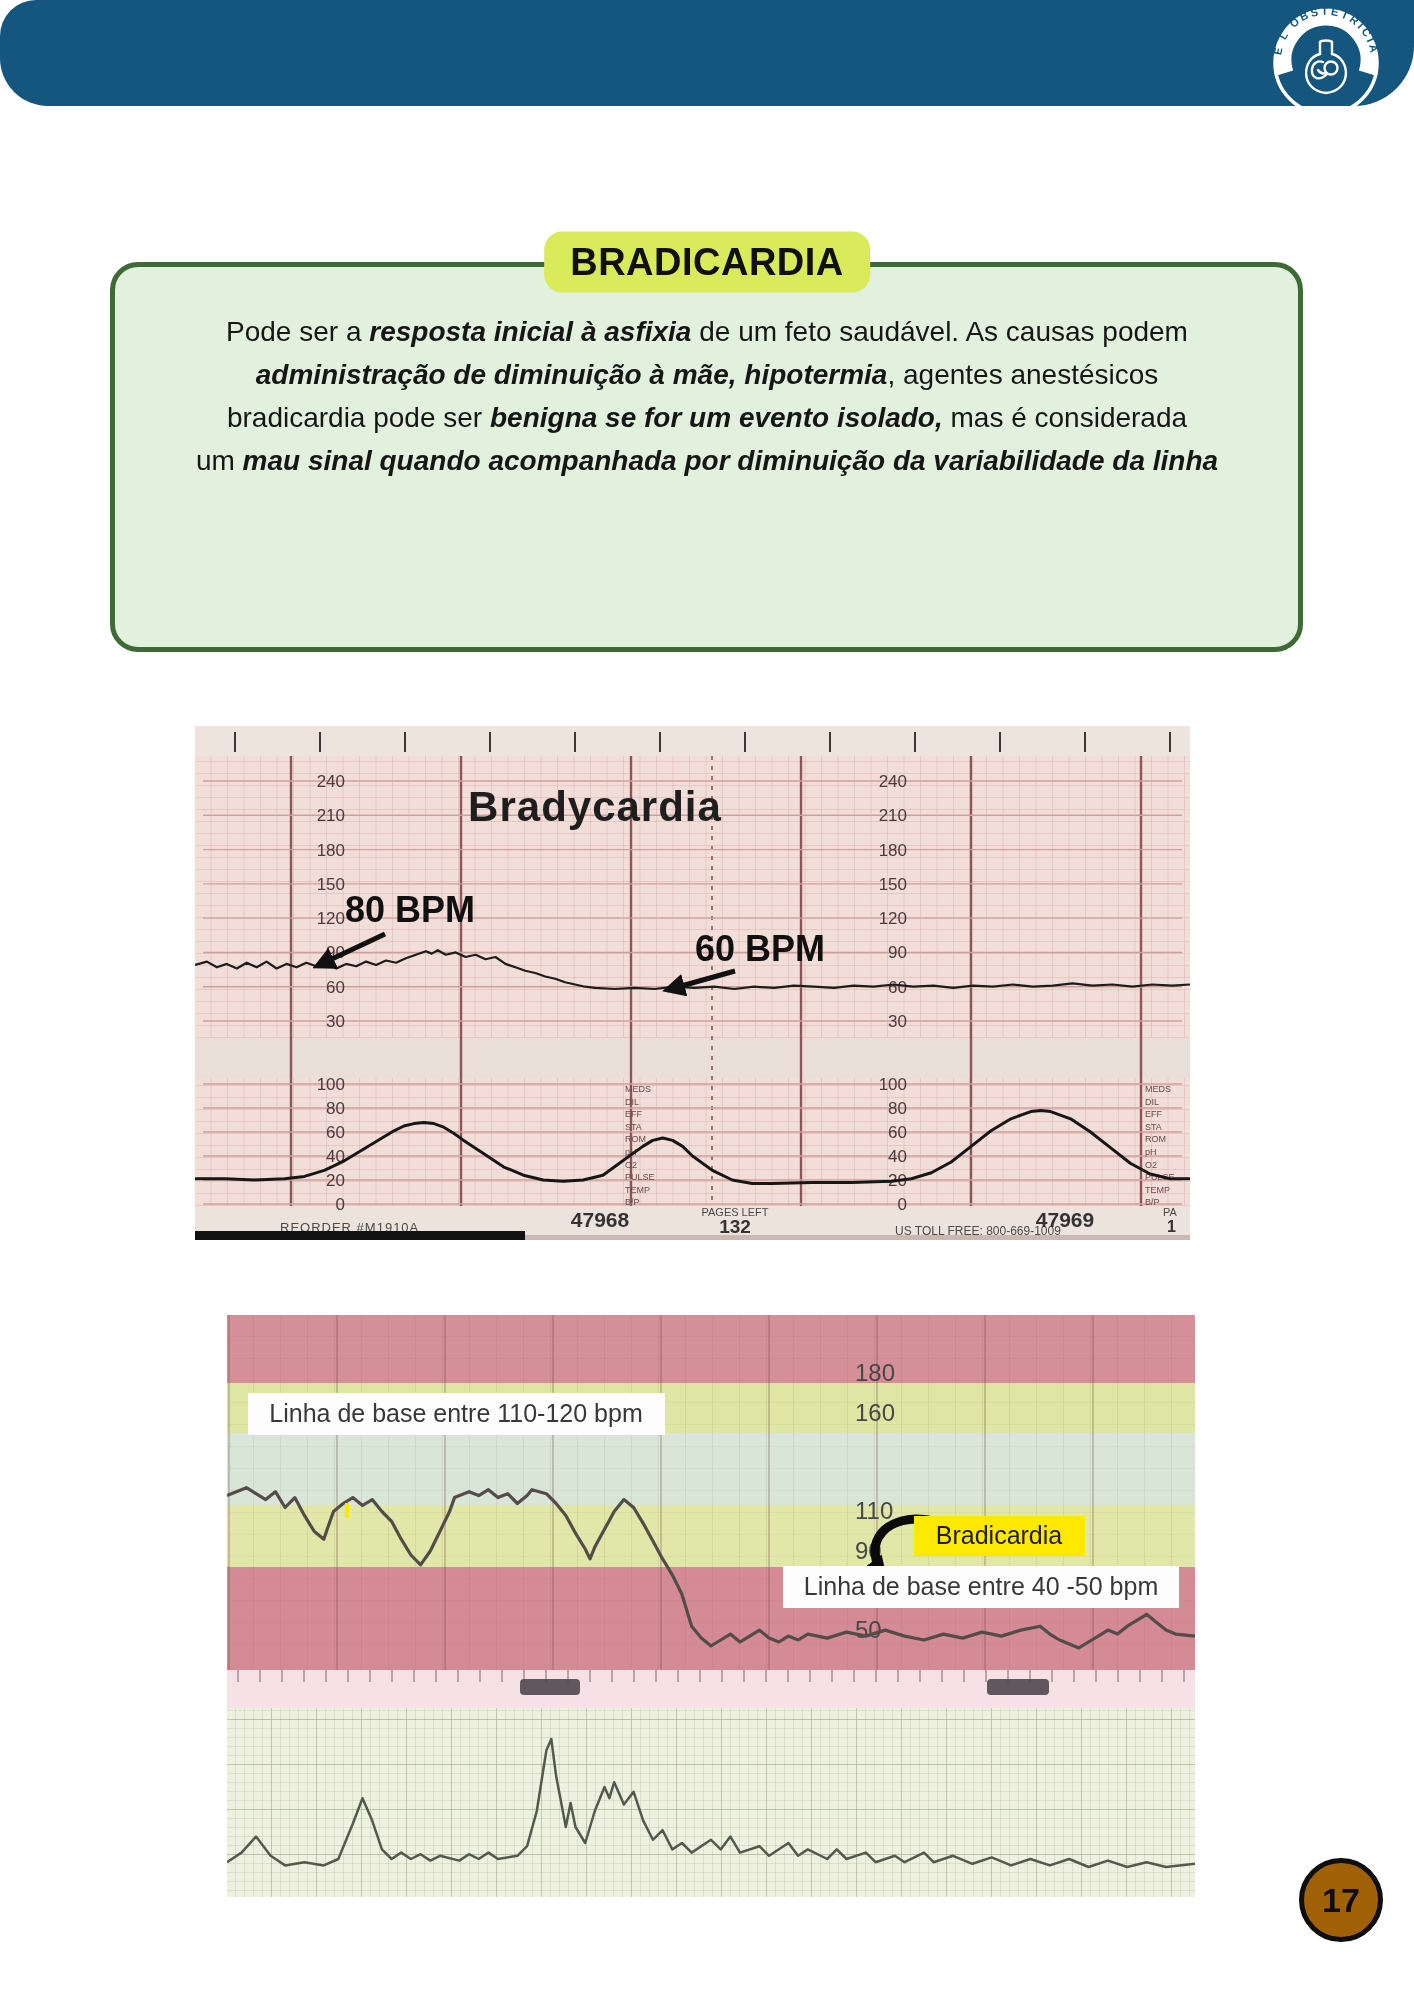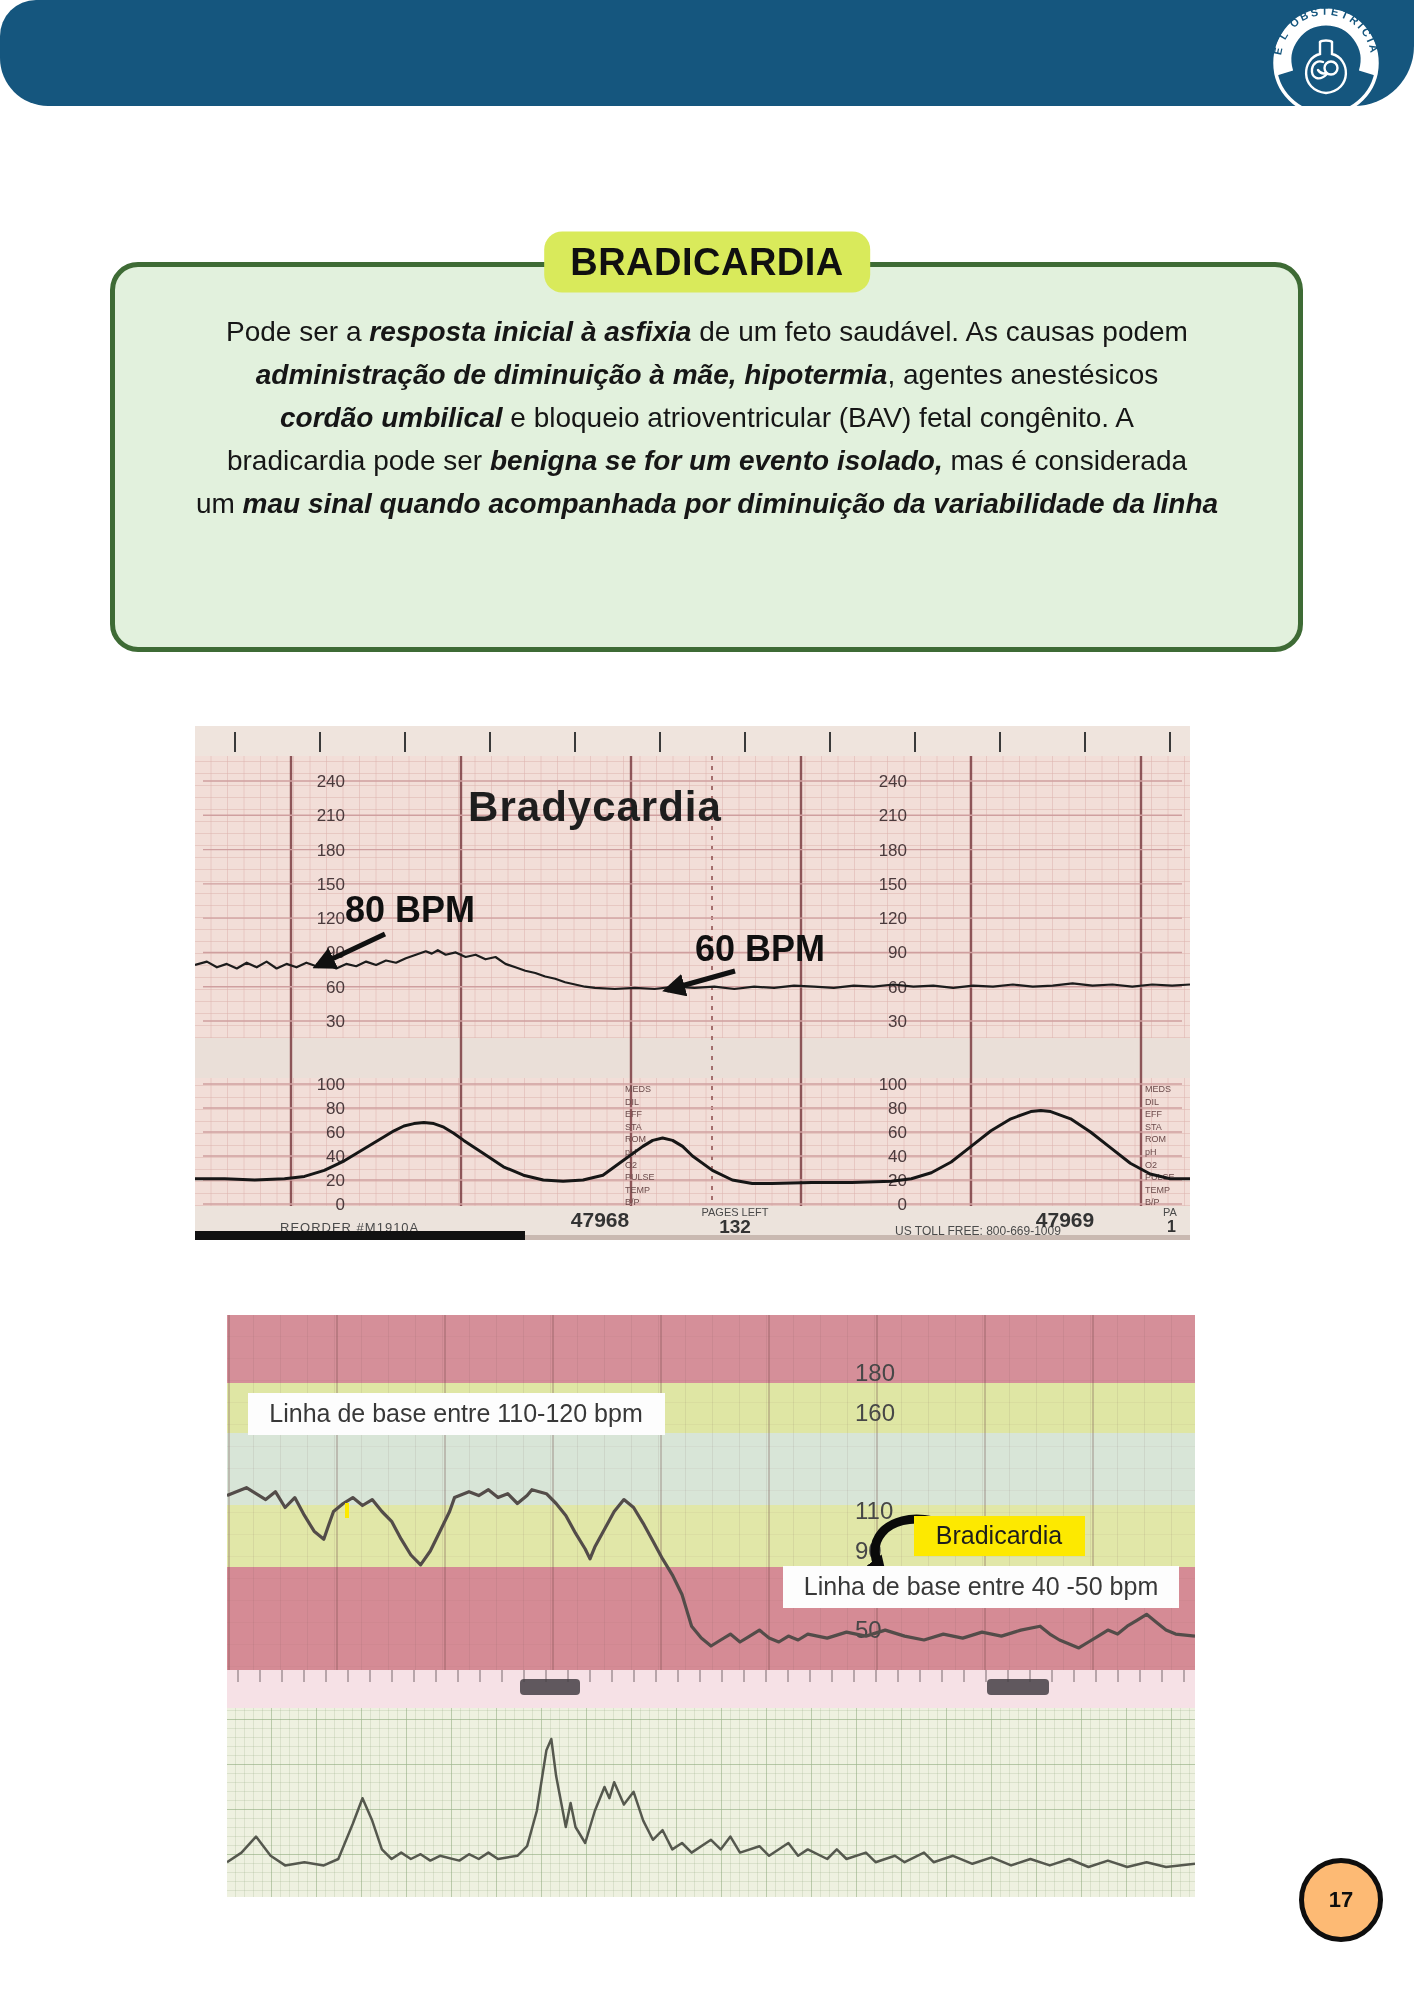--- a/index.html
+++ b/index.html
@@ -15,24 +15,24 @@
          background:#D9EA5B;border-radius:18px;padding:9px 26px;
          font-size:38px;font-weight:800;color:#101010;letter-spacing:.5px;white-space:nowrap;}
   .paragraph{position:absolute;left:128px;top:310px;width:1158px;text-align:center;
              font-size:28px;color:#161616;}
   .paragraph .tline{line-height:43px;white-space:nowrap;}
   .paragraph .b{font-weight:700;font-style:italic;}
 
   .chart1{position:absolute;left:195px;top:726px;width:995px;height:514px;}
   .chart2{position:absolute;left:227px;top:1315px;width:968px;height:582px;}
 
-  .pagecircle{position:absolute;left:1299px;top:1858px;width:84px;height:84px;background:#fdba74;
+  .pagecircle{position:absolute;left:1299px;top:1858px;width:84px;height:84px;background:#a16207;
               border:5px solid #0e0e0e;border-radius:50%;box-sizing:border-box;
               display:flex;align-items:center;justify-content:center;
-              font-size:22px;font-weight:700;color:#0e0e0e;}
+              font-size:34px;font-weight:700;color:#0e0e0e;}
 
   svg text{font-family:"Liberation Sans",sans-serif;}
 </style>
 </head>
 <body>
 
 <div class="header"></div>
 
 <svg class="logo" viewBox="0 0 114 114">
   <circle cx="57" cy="57" r="51" fill="none" stroke="#ffffff" stroke-width="3.5"></circle>
@@ -48,21 +48,20 @@
     <path d="M 58 68 C 50 76 42 72 43 63 C 44 57 49 54 54 56"></path>
     <path d="M 49 64 C 51 67 54 68 57 67"></path>
   </g>
 </svg>
 
 <div class="infobox"></div>
 <div class="badge">BRADICARDIA</div>
 <div class="paragraph">
     <div class="tline"><span>Pode ser a </span><span class="b">resposta inicial à asfixia</span><span> de um feto saudável. As causas podem</span></div>
     <div class="tline"><span class="b">administração de diminuição à mãe, hipotermia</span><span>, agentes anestésicos</span></div>
-    <div class="tline"><span class="b">cordão umbilical</span><span> e bloqueio atrioventricular (BAV) fetal congênito. A</span></div>
     <div class="tline"><span>bradicardia pode ser </span><span class="b">benigna se for um evento isolado,</span><span> mas é considerada</span></div>
     <div class="tline"><span>um </span><span class="b">mau sinal quando acompanhada por diminuição da variabilidade da linha</span></div>
   </div>
 
 <svg class="chart1" viewBox="0 0 995 514">
   <defs>
     <pattern id="fg1" width="16.5" height="12" patternUnits="userSpaceOnUse">
       <path d="M16.5 0 V12 M0 12 H16.5" stroke="rgba(196,124,118,0.45)" stroke-width="1" fill="none"></path>
     </pattern>
     <pattern id="tk1" width="85" height="30" patternUnits="userSpaceOnUse">

